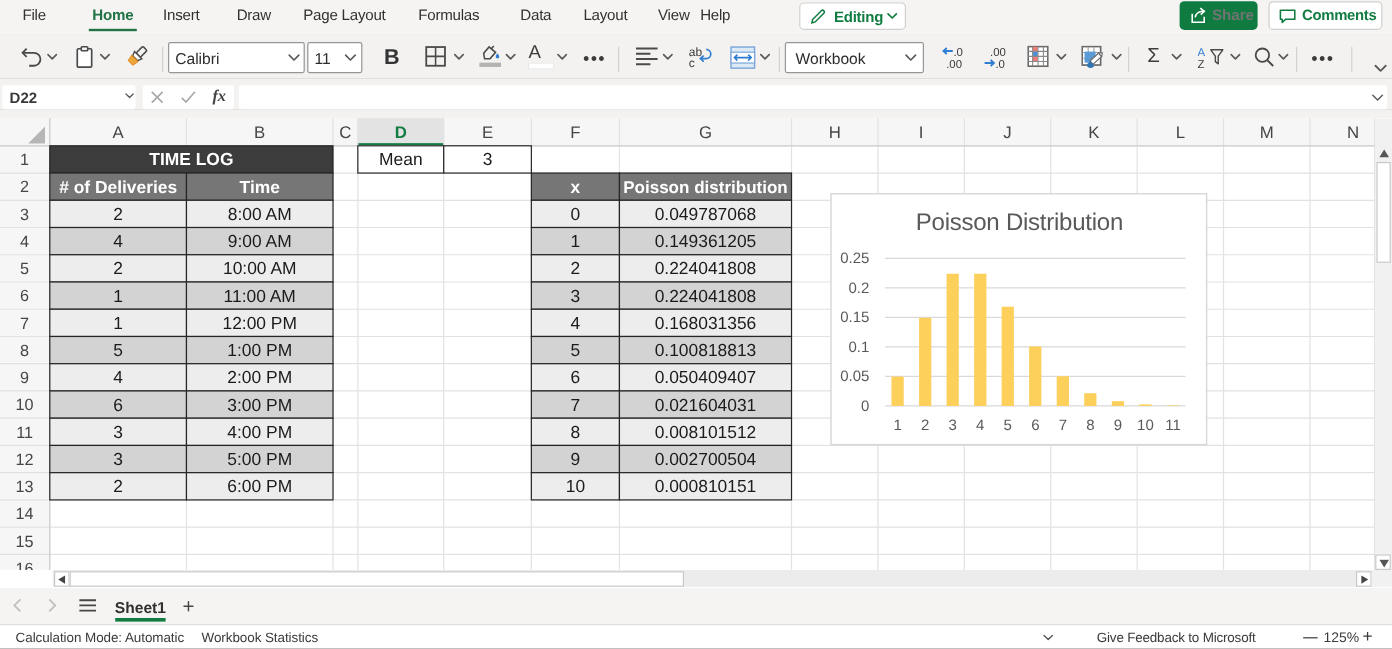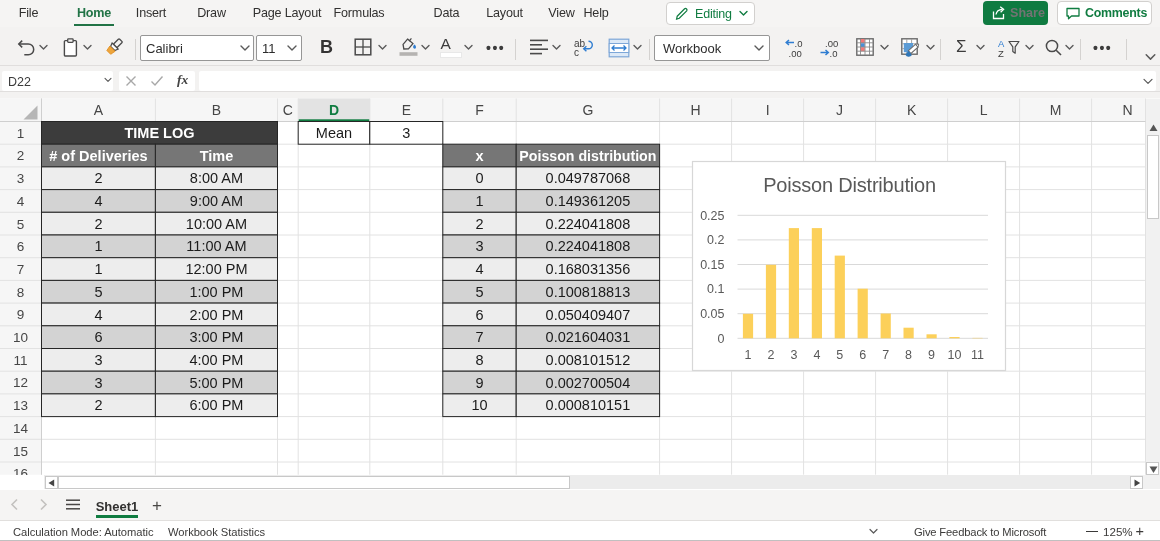--- a/index.html
+++ b/index.html
@@ -11,32 +11,32 @@
 .sep{width:1px;background:#d4d2d0;top:39px;height:21px;}
 .ic{top:38px;}
 </style></head><body>
 
 <div class="abs" style="left:0;top:0;width:1160px;height:27px;background:#f5f4f3;"></div>
 <span class="abs ctr menu" style="left:28.5px;">File</span>
 <span class="abs ctr menu" style="left:94px;color:#217346;font-weight:bold;">Home</span>
 <span class="abs ctr menu" style="left:151px;">Insert</span>
 <span class="abs ctr menu" style="left:211.5px;">Draw</span>
 <span class="abs ctr menu" style="left:287px;">Page Layout</span>
-<span class="abs ctr menu" style="left:359px;">Formulas</span>
+<span class="abs ctr menu" style="left:374px;">Formulas</span>
 <span class="abs ctr menu" style="left:446.5px;">Data</span>
 <span class="abs ctr menu" style="left:504.5px;">Layout</span>
 <span class="abs ctr menu" style="left:561.5px;">View</span>
 <span class="abs ctr menu" style="left:596px;">Help</span>
 <div class="abs" style="left:74px;top:23.5px;width:40px;height:2.6px;background:#217346;"></div>
 
 <div class="abs" style="left:666px;top:1.5px;width:89px;height:23px;background:#fff;border:1px solid #d2d0ce;border-radius:4px;box-sizing:border-box;"></div>
 <svg class="abs" style="left:675px;top:5.5px;" width="15" height="15" viewBox="0 0 15 15">
     <path d="M2.2 10.2 L9.6 2.8 a1.5 1.5 0 0 1 2.1 2.1 L4.3 12.3 L1.6 13.1 Z" fill="none" stroke="#107C41" stroke-width="1.25"></path>
   </svg>
-<span class="abs" style="left:695px;top:6.5px;font-size:12.5px;color:#107C41;font-weight:400;letter-spacing:-0.2px;">Editing</span>
+<span class="abs" style="left:695px;top:6.5px;font-size:12.5px;color:#107C41;font-weight:700;letter-spacing:-0.2px;">Editing</span>
 <svg class="abs chev" style="left:739px;top:10px;" width="9" height="7" viewBox="0 0 9 7">
     <path d="M1 1.5 L4.5 5 L8 1.5" style="stroke:#107C41;"></path>
   </svg>
 
 <div class="abs" style="left:982.5px;top:1px;width:65.5px;height:23.5px;background:#0f7b41;border-radius:4px;"></div>
 <svg class="abs" style="left:991px;top:5px;" width="16" height="16" viewBox="0 0 16 16">
     <path d="M2.5 6.5 V13.5 H12.5 V9" fill="none" stroke="#fff" stroke-width="1.3"></path>
     <path d="M5 9.5 C5.5 6 8 4.5 11.5 4.3" fill="none" stroke="#fff" stroke-width="1.3"></path>
     <path d="M9.2 1.8 L12.6 4.4 L9.6 7.2" fill="none" stroke="#fff" stroke-width="1.3"></path>
   </svg>
@@ -226,21 +226,21 @@
   </svg>
 <div class="abs sep" style="left:1080px;"></div>
 <span class="abs" style="left:1093px;top:40px;font-size:14px;letter-spacing:1.5px;color:#3c3c3c;font-weight:bold;">•••</span>
 <div class="abs sep" style="left:1125.5px;"></div>
 <svg class="abs chev" style="left:1145px;top:53px;" width="11" height="9" viewBox="0 0 11 9">
     <path d="M1.2 1.8 L5.5 6.1 L9.8 1.8" style="stroke-width:1.5;"></path>
   </svg>
 
 <div class="abs" style="left:0;top:65.5px;width:1160px;height:26.5px;background:#f3f2f1;border-bottom:1px solid #e0dedd;box-sizing:border-box;"></div>
 <div class="abs" style="left:2px;top:70.5px;width:111px;height:20px;background:#fff;border-radius:2px;"></div>
-<span class="abs" style="left:8px;top:74.5px;font-size:12.5px;color:#3a3a3a;">D22</span>
+<span class="abs" style="left:8px;top:74.5px;font-size:12.5px;color:#3a3a3a;font-weight:bold;">D22</span>
 <svg class="abs chev" style="left:104px;top:77px;" width="8" height="6" viewBox="0 0 8 6">
     <path d="M1 1.3 L4 4.3 L7 1.3" style="stroke-width:1.1;"></path>
   </svg>
 <div class="abs" style="left:119px;top:70.5px;width:76px;height:20px;background:#fff;border-radius:2px;"></div>
 <svg class="abs" style="left:125px;top:74.5px;" width="12" height="12" viewBox="0 0 12 12">
     <path d="M1.5 1.5 L10.5 10.5 M10.5 1.5 L1.5 10.5" stroke="#a8a8a8" stroke-width="1.4"></path>
   </svg>
 <svg class="abs" style="left:150px;top:74.5px;" width="14" height="12" viewBox="0 0 14 12">
     <path d="M1.5 6.5 L5 10 L12.5 1.5" fill="none" stroke="#a8a8a8" stroke-width="1.4"></path>
   </svg>

